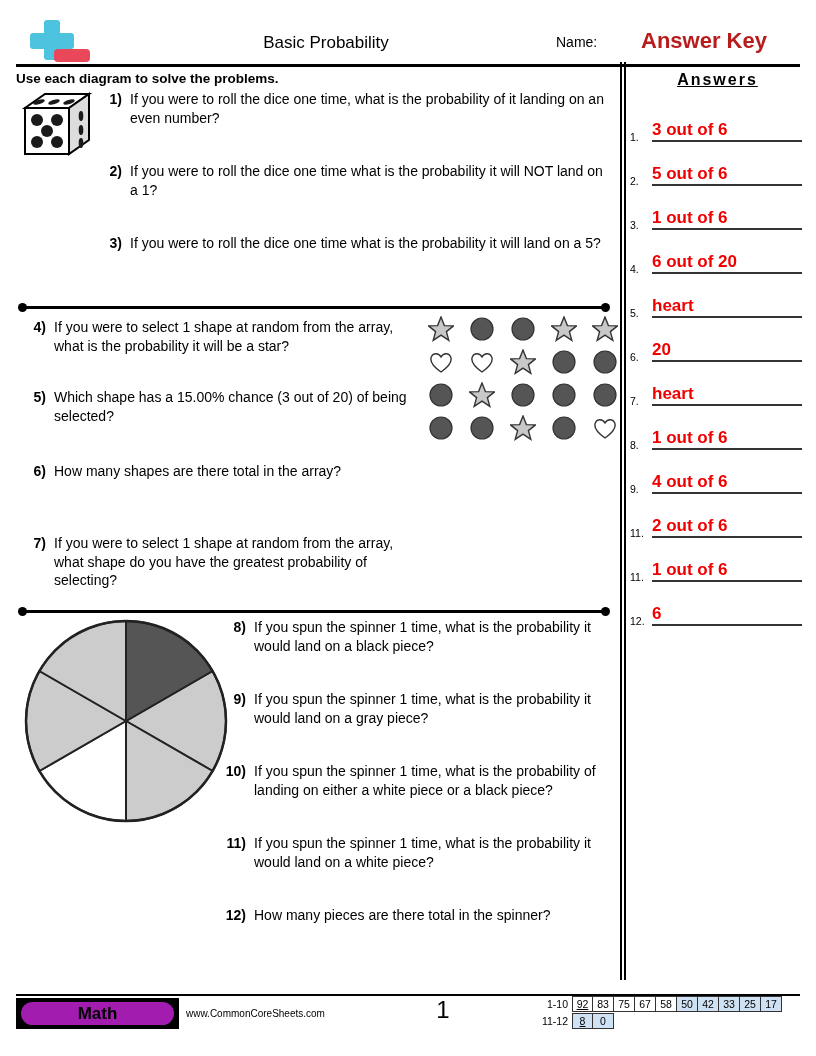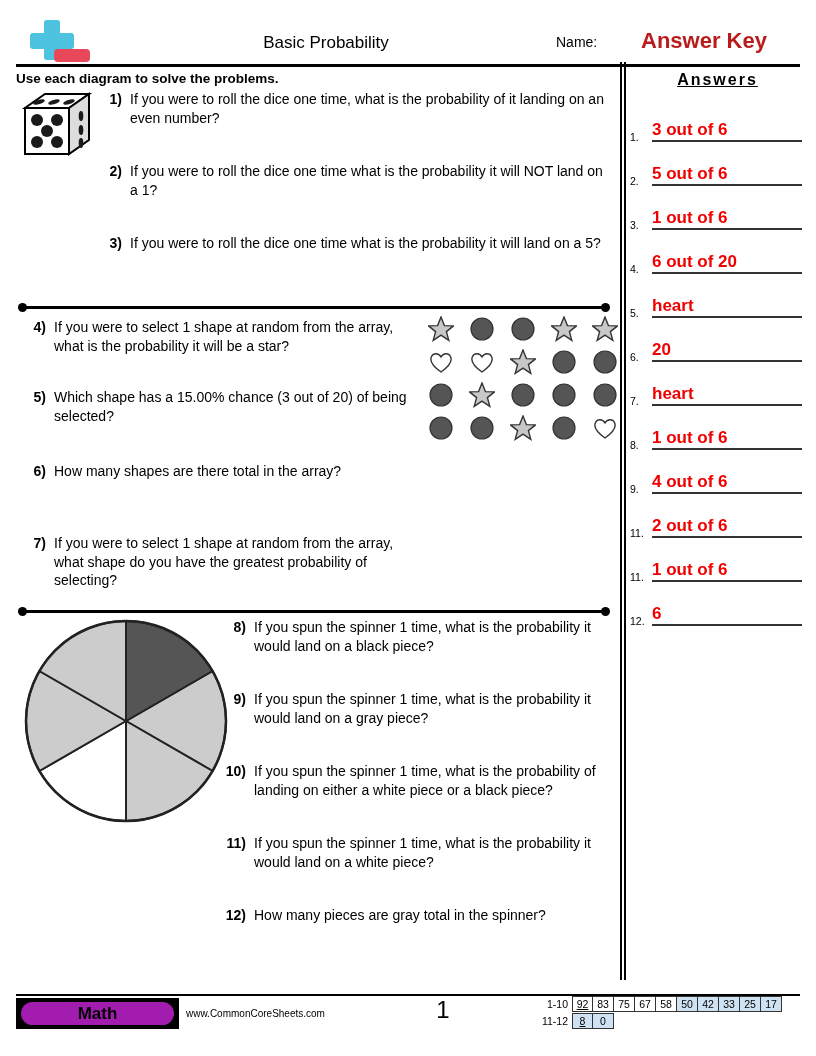--- a/index.html
+++ b/index.html
@@ -290,21 +290,21 @@
       <span class="txt">If you spun the spinner 1 time, what is the probability of landing on either a white piece or a black piece?</span>
     </div>
 
     <div class="q" style="left:200px;top:766px;width:396px;">
       <span class="num">11)</span>
       <span class="txt">If you spun the spinner 1 time, what is the probability it would land on a white piece?</span>
     </div>
 
     <div class="q" style="left:200px;top:838px;width:396px;">
       <span class="num">12)</span>
-      <span class="txt">How many pieces are gray total in the spinner?</span>
+      <span class="txt">How many pieces are there total in the spinner?</span>
     </div>
 
   </div>
 
   <div class="divider">
     <div class="l1"></div>
       <div class="l2"></div>
   </div>
 
   <div class="answers">

